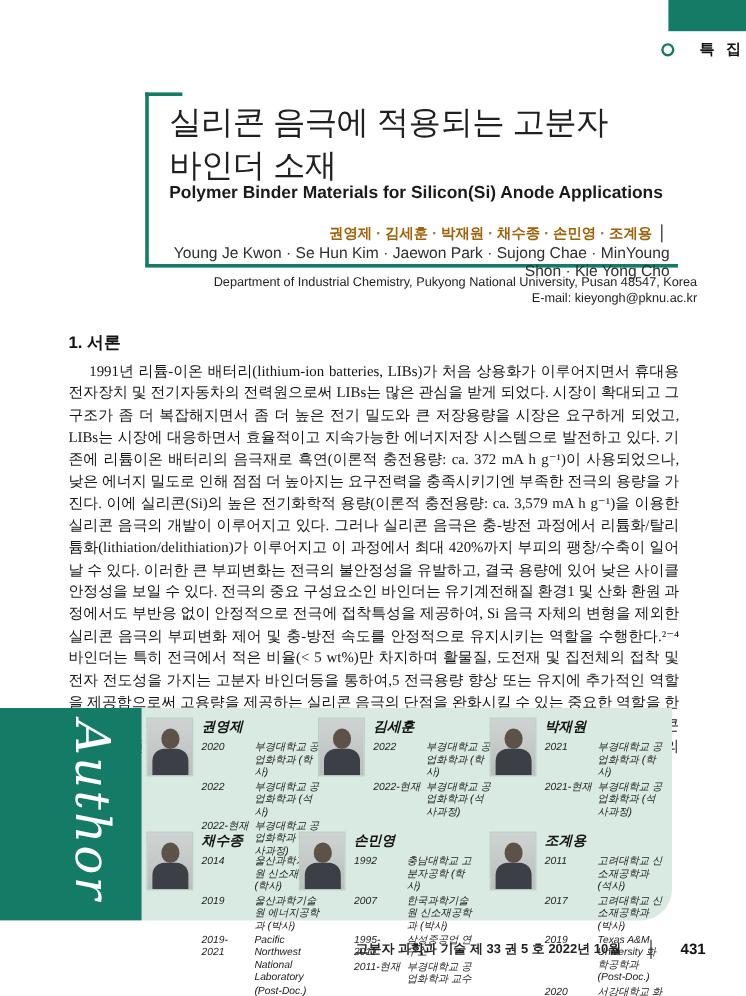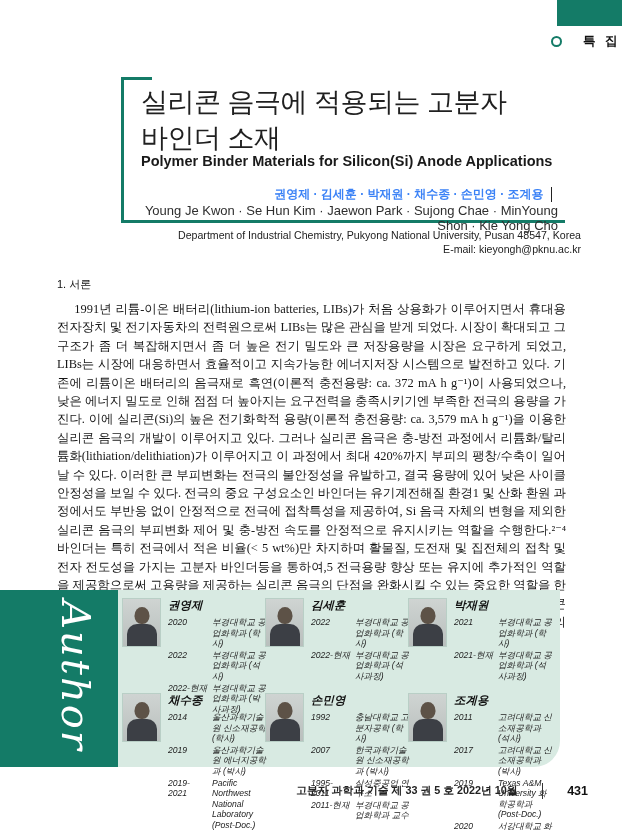--- a/index.html
+++ b/index.html
@@ -21,26 +21,26 @@
   .corner-tab{position:absolute;left:557px;top:0;width:65px;height:26px;background:var(--green);}
   .feature-badge{position:absolute;left:551px;top:33px;display:flex;align-items:center;gap:21px;}
   .badge-ring{width:7px;height:7px;border:2.5px solid var(--green);border-radius:50%;background:#fff;}
   .badge-label{font-size:12.5px;font-weight:bold;letter-spacing:3px;color:#111;}
   
   .bracket-v{position:absolute;left:121px;top:77px;width:2.5px;height:145px;background:var(--green);}
   .bracket-tick{position:absolute;left:121px;top:77px;width:31px;height:2.5px;background:var(--green);}
   .title-rule{position:absolute;left:121px;top:220px;width:444px;height:2.5px;background:var(--green);}
   .title-kr{position:absolute;left:141px;top:84px;width:420px;font-size:27px;line-height:36px;font-weight:500;color:#202020;letter-spacing:-0.5px;}
   .title-en{position:absolute;left:141px;top:153px;width:424px;font-size:14.5px;font-weight:bold;color:#1a1a1a;}
-  .authors-kr{position:absolute;left:140px;top:186px;width:412px;text-align:right;font-size:12px;font-weight:bold;color:#3b82f6;display:flex;justify-content:flex-end;align-items:center;gap:7px;}
+  .authors-kr{position:absolute;left:140px;top:186px;width:412px;text-align:right;font-size:12px;font-weight:bold;color:#a16207;display:flex;justify-content:flex-end;align-items:center;gap:7px;}
   .authors-kr .end-bar{display:inline-block;width:1.5px;height:15px;background:#222;}
   .authors-en{position:absolute;left:140px;top:203px;width:418px;text-align:right;font-size:13px;color:#2e2e2e;}
   .affiliation{position:absolute;left:156px;top:228px;width:425px;text-align:right;font-size:10.6px;line-height:14px;color:#222;}
   
-  .section-heading{position:absolute;left:57px;top:277px;font-size:11px;font-weight:normal;color:#111;}
+  .section-heading{position:absolute;left:57px;top:277px;font-size:14px;font-weight:bold;color:#111;}
   .body-text{
     position:absolute;left:57px;top:300px;width:509px;
     font-family:"Liberation Serif","DejaVu Serif",serif;
     font-size:12.4px;line-height:18.4px;text-align:justify;color:#161616;
     text-indent:1.4em;
   }
   
   .author-sidebar{position:absolute;left:0;top:590px;width:118px;height:177px;background:var(--green);}
   .author-vertical{
     position:absolute;left:76px;top:676px;
@@ -166,21 +166,21 @@
           <div class="bio-entry">
             <span class="bio-year">2019</span>
             <span class="bio-desc">울산과학기술원 에너지공학과 (박사)</span>
           </div>
           <div class="bio-entry">
             <span class="bio-year">2019-2021</span>
             <span class="bio-desc">Pacific Northwest National Laboratory (Post-Doc.)</span>
           </div>
         </div>
       </div>
-      <div class="bio-card" style="left: 143px; top: 95px;">
+      <div class="bio-card" style="left: 127px; top: 95px;">
         <div class="bio-photo"></div>
         <div class="bio-info">
           <div class="bio-name">손민영</div>
           <div class="bio-entry">
             <span class="bio-year">1992</span>
             <span class="bio-desc">충남대학교 고분자공학 (학사)</span>
           </div>
           <div class="bio-entry">
             <span class="bio-year">2007</span>
             <span class="bio-desc">한국과학기술원 신소재공학과 (박사)</span>

